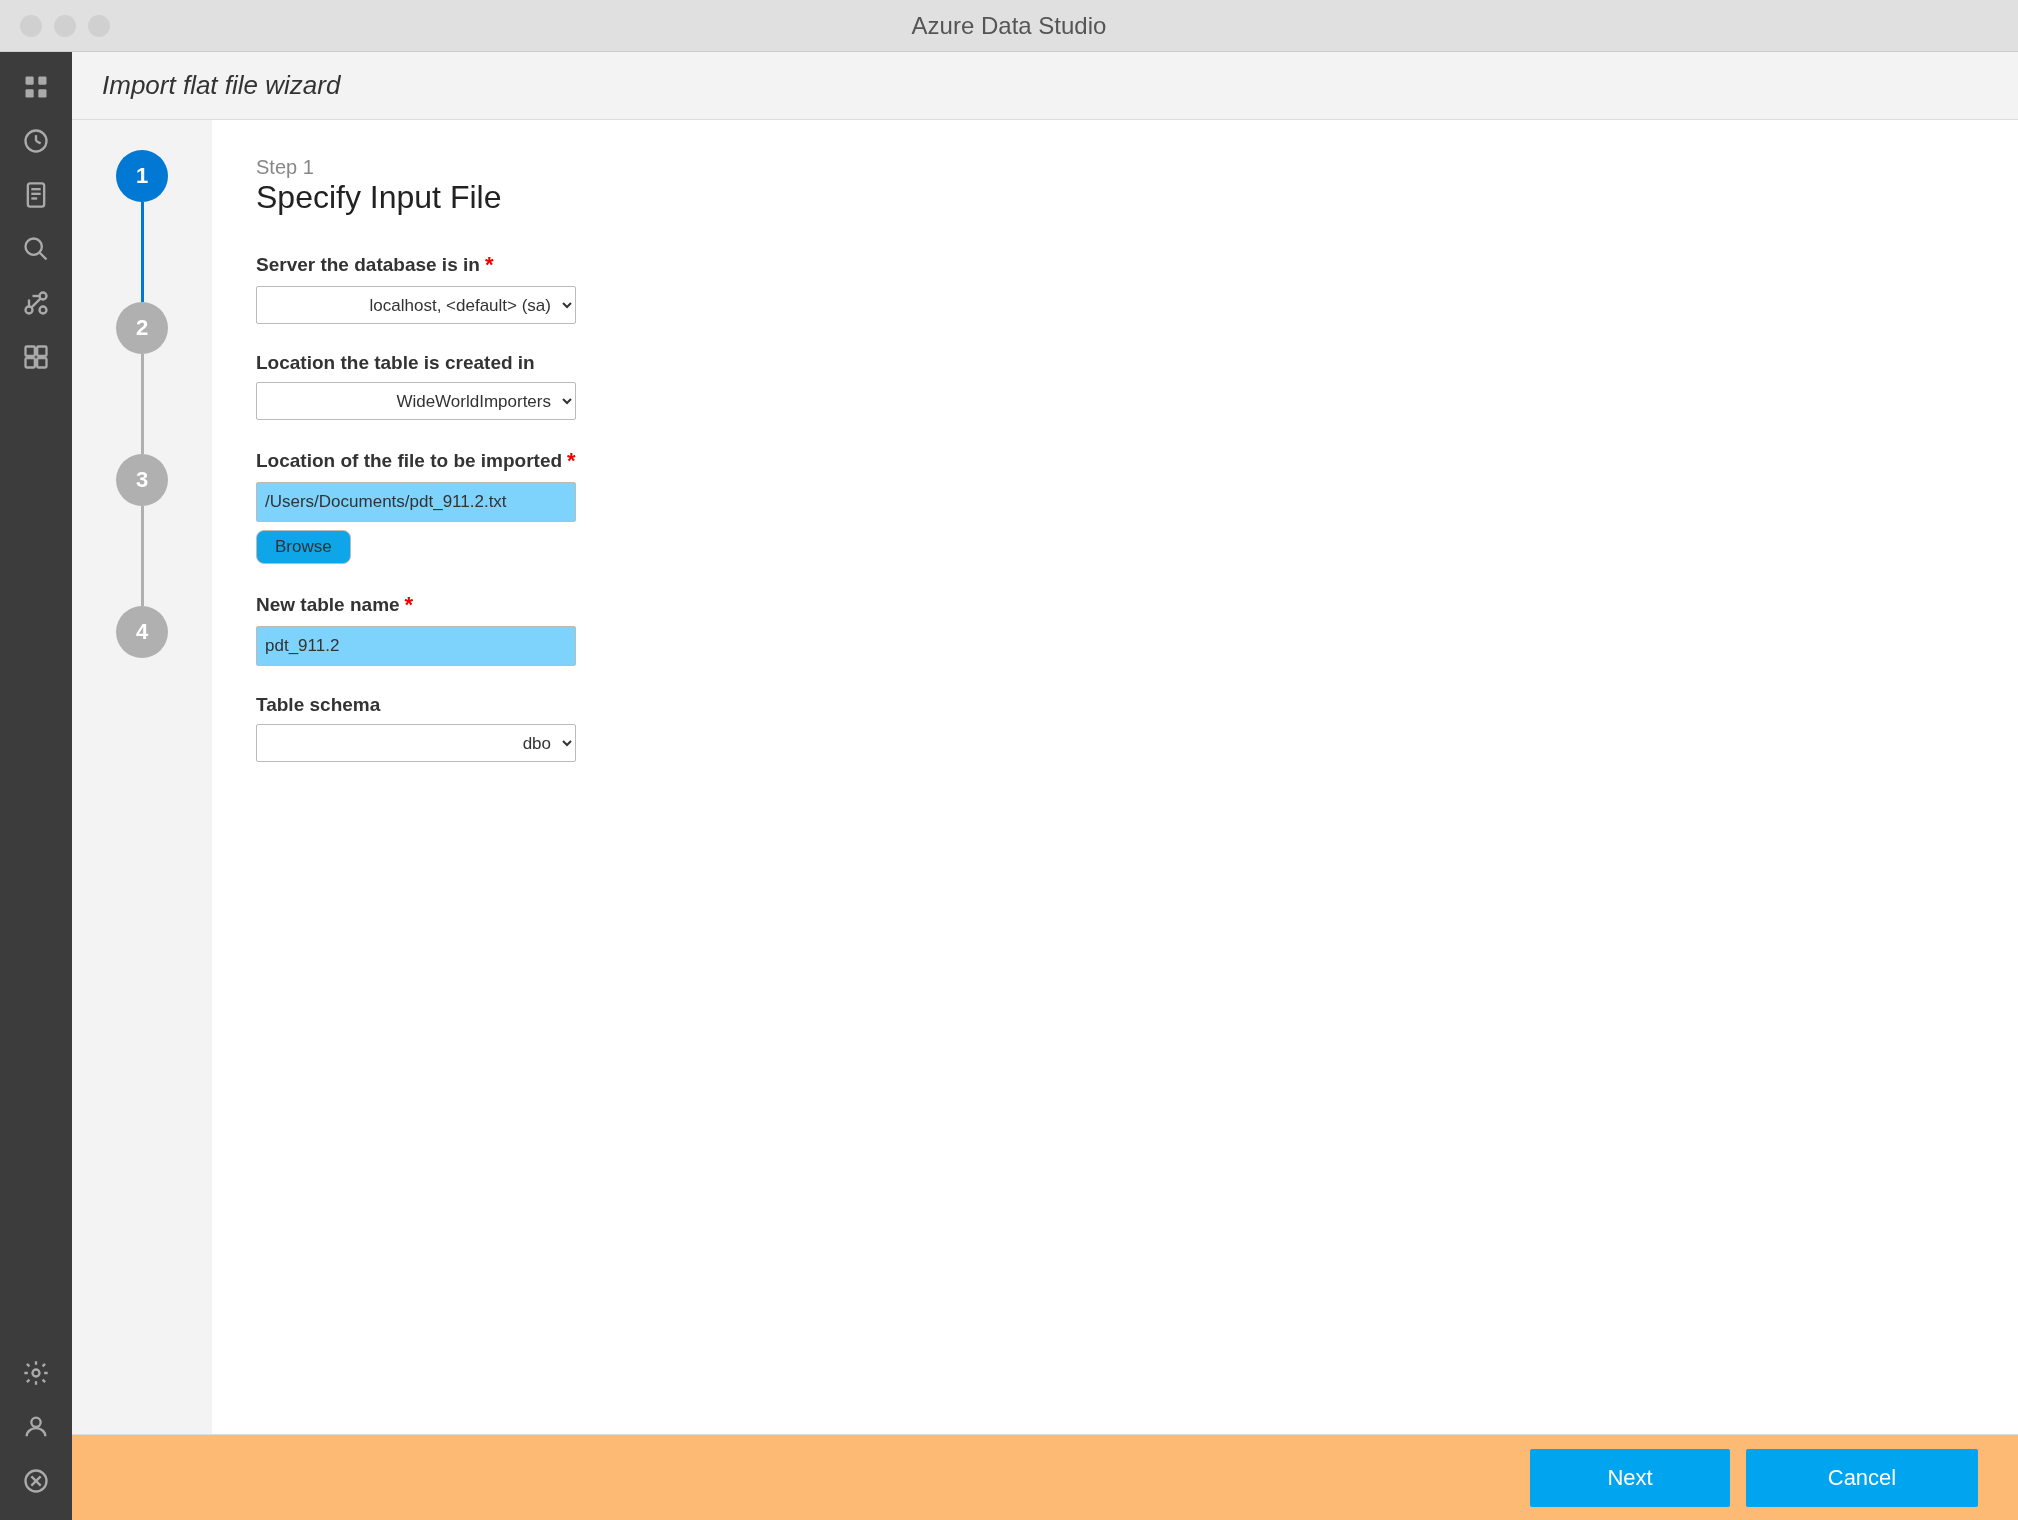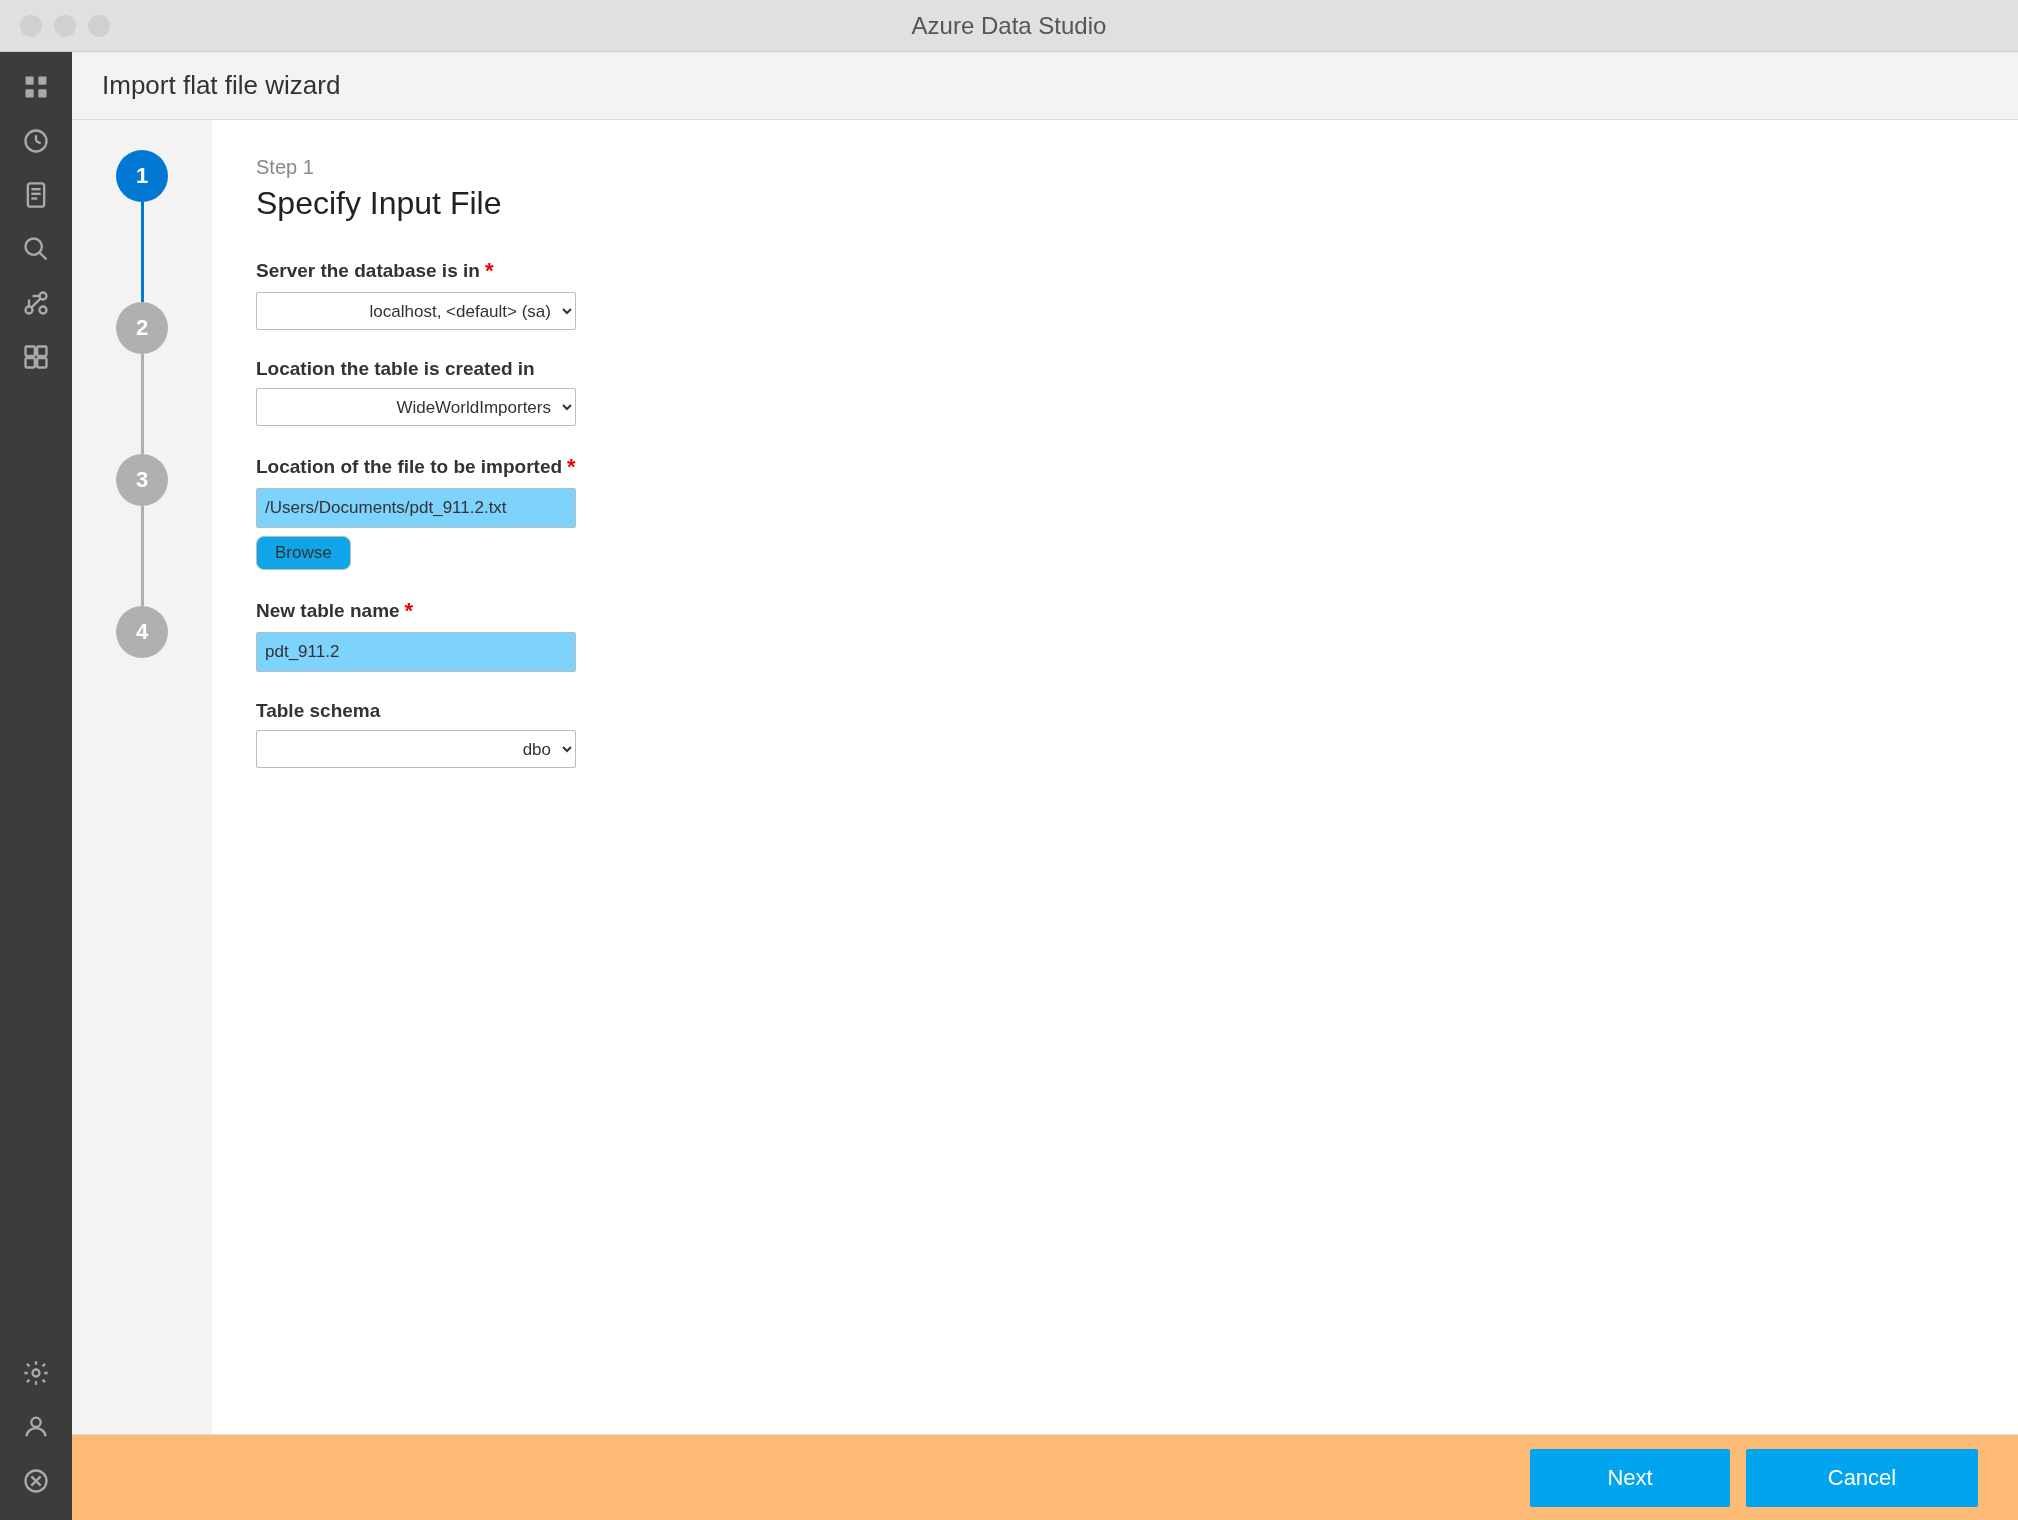--- a/index.html
+++ b/index.html
@@ -83,20 +83,21 @@
     }
 
     
     .wizard-header {
       background: #f3f3f3;
       padding: 18px 30px;
       border-bottom: 1px solid #ddd;
       font-size: 26px;
       font-weight: 500;
       color: #333;
+      font-style: italic;
     }
 
     
     .wizard-body {
       flex: 1;
       display: flex;
       background: #f3f3f3;
       overflow: hidden;
     }
 
@@ -147,21 +148,20 @@
     .form-panel {
       flex: 1;
       background: #fff;
       padding: 36px 44px;
       overflow-y: auto;
     }
 
     .step-label {
       font-size: 20px;
       color: #888;
-      margin-bottom: 6px;
     }
     .step-title {
       font-size: 32px;
       font-weight: 400;
       color: #222;
       margin-bottom: 36px;
     }
 
     .form-group {
       margin-bottom: 28px;

